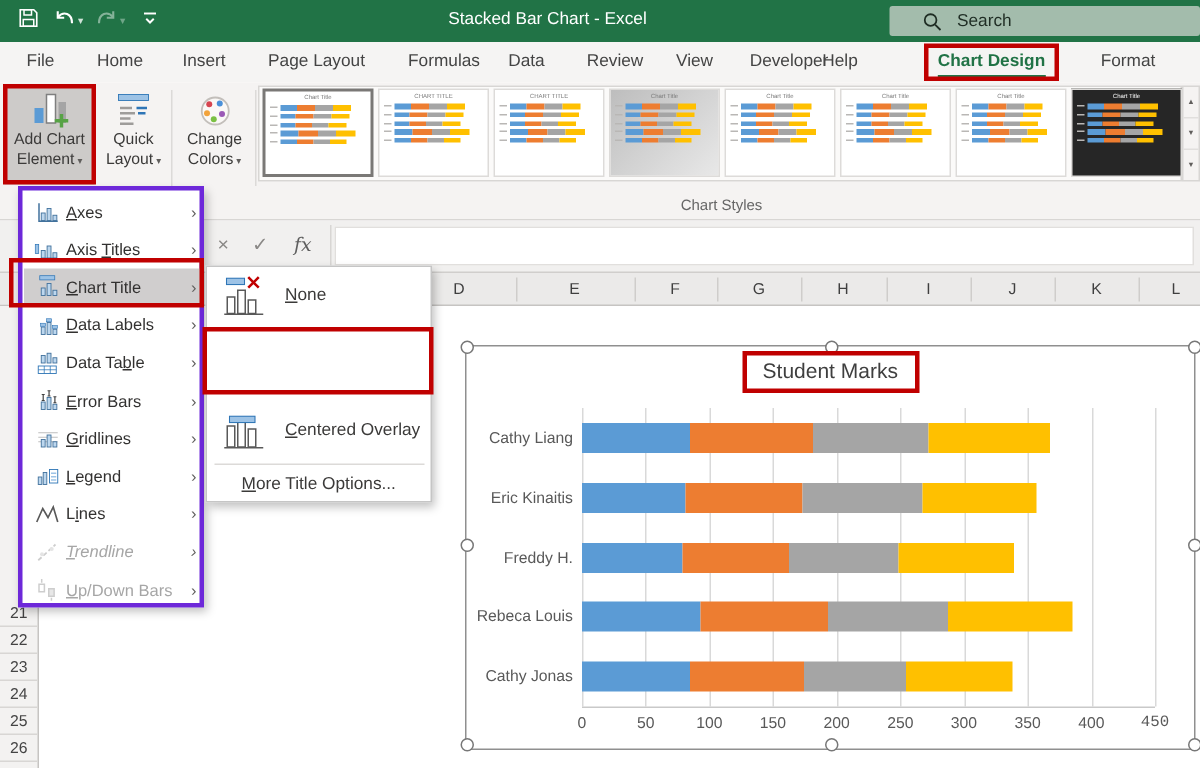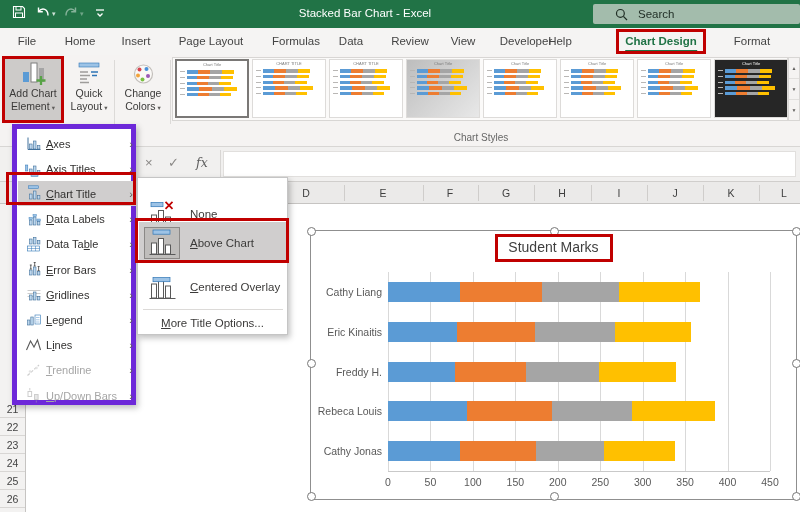--- a/index.html
+++ b/index.html
@@ -62,21 +62,21 @@
   #chart-object{left:310px;top:230px;width:485px;height:268px;background:#fff;border:1px solid #8f8f8f;box-sizing:content-box;}
   .hdl{position:absolute;width:7px;height:7px;border-radius:50%;background:#fff;border:1px solid #777;z-index:5;}
   #chart-title{position:absolute;left:0;top:8px;width:100%;text-align:center;font-size:14px;color:#3f3f3f;cursor:default;}
   .gridline{position:absolute;top:41px;width:1px;height:199px;background:#d9d9d9;}
   .axisline{position:absolute;left:77px;top:240px;width:382px;height:1px;background:#c9c9c9;}
   .cat-label{position:absolute;left:0;width:71px;text-align:right;font-size:10.5px;color:#595959;cursor:default;}
   .bar-row{position:absolute;left:77px;height:20px;display:flex;}
   .bar-row span{height:100%;}
   .tick{position:absolute;top:245px;transform:translateX(-50%);font-size:10.5px;color:#595959;cursor:default;}
   
-  #menu{left:12px;top:124px;width:124px;height:281px;background:#fff;border:5px solid #6d28d9;
+  #menu{left:12px;top:124px;width:124px;height:281px;background:#fff;border:3px solid #6d28d9;
         box-shadow:2px 3px 6px rgba(0,0,0,.25);box-sizing:border-box;z-index:20;padding-left:37px;}
   .m-item{position:absolute;left:1px;width:120px;height:25px;display:flex;align-items:center;font-size:11px;color:#323130;cursor:default;}
   .m-item.hl{background:#d0cece;}
   .m-item.disabled{color:#a6a6a6;}
   .m-ic{width:18px;margin:0 4px 0 6px;display:inline-flex;justify-content:center;}
   .m-lbl{flex:1;white-space:nowrap;}
   .m-chev{margin-right:5px;font-size:11px;color:#5f5e5c;}
   
   #submenu{left:137px;top:177px;width:151px;height:158px;background:#fff;border:1px solid #c5c5c5;
            box-shadow:2px 3px 6px rgba(0,0,0,.25);box-sizing:border-box;z-index:22;}
@@ -567,21 +567,21 @@
       <div class="tick" style="left: 246.778px;">200</div>
       <div class="gridline" style="left: 289.222px;"></div>
       <div class="tick" style="left: 289.222px;">250</div>
       <div class="gridline" style="left: 331.667px;"></div>
       <div class="tick" style="left: 331.667px;">300</div>
       <div class="gridline" style="left: 374.111px;"></div>
       <div class="tick" style="left: 374.111px;">350</div>
       <div class="gridline" style="left: 416.556px;"></div>
       <div class="tick" style="left: 416.556px;">400</div>
       <div class="gridline" style="left: 459px;"></div>
-      <div class="tick" style="left: 459px;">450</div>
+      <div class="tick" style="left: 459px; font-family: Liberation Mono, monospace;">450</div>
       <div class="axisline"></div>
       <div class="cat-label" style="top: 54.9px;">Cathy Liang</div>
       <div class="bar-row" style="top: 50.9px;">
         <span style="width: 72.1556px; background: rgb(91, 155, 213);"></span>
         <span style="width: 82.3422px; background: rgb(237, 125, 49);"></span>
         <span style="width: 76.4px; background: rgb(165, 165, 165);"></span>
         <span style="width: 81.4933px; background: rgb(255, 192, 0);"></span>
       </div>
       <div class="cat-label" style="top: 94.7px;">Eric Kinaitis</div>
       <div class="bar-row" style="top: 90.7px;">
@@ -741,21 +741,21 @@
     </div>
     <div class="m-item" style="top: 203.6px;">
       <span class="m-ic">
         <svg width="17" height="17" viewBox="0 0 17 17">
           <path d="M1.5 13L5.5 4l3.5 6L12.5 3l3 10" fill="none" stroke="#595959" stroke-width="1.1"></path>
         </svg>
       </span>
       <span class="m-lbl">L<u>i</u>nes</span>
       <span class="m-chev">›</span>
     </div>
-    <div class="m-item disabled" style="top: 228.8px;">
+    <div class="m-item disabled" style="top: 228.8px; font-style: italic;">
       <span class="m-ic" style="opacity: 0.55; filter: grayscale(1);">
         <svg width="17" height="17" viewBox="0 0 17 17">
           <path d="M2.5 13.5L14 3" stroke="#a6a6a6" stroke-width="1.2" stroke-dasharray="3 1.6" fill="none"></path>
           <circle cx="5" cy="9.5" r="1.3" fill="#cfcfcf"></circle>
           <circle cx="11.5" cy="6" r="1.3" fill="#cfcfcf"></circle>
         </svg>
       </span>
       <span class="m-lbl"><u>T</u>rendline</span>
       <span class="m-chev">›</span>
     </div>
@@ -767,49 +767,35 @@
           <path d="M4.8 1v2.5M11.3 15.5V13.5" stroke="#a6a6a6" stroke-width="1"></path>
         </svg>
       </span>
       <span class="m-lbl"><u>U</u>p/Down Bars</span>
       <span class="m-chev">›</span>
     </div>
   </div>
 <div class="abs" id="submenu">
   <div id="sub-sep"></div>
   <div id="sub-footer"><u>M</u>ore Title Options...</div>
-<div class="s-item" style="top: 17px; height: 38px;">
+<div class="s-item" style="top: 0; height: 38px;">
       <span class="s-ic">
         <svg width="30" height="27" viewBox="0 0 30 27">
           <rect x="4" y="1.5" width="12" height="4.2" fill="#9dc3e6" stroke="#2e75b6" stroke-width="0.7"></rect>
           <path d="M18.5 0.8l7 7M25.5 0.8l-7 7" stroke="#c00000" stroke-width="1.7" fill="none"></path>
           <g fill="#fff" stroke="#595959" stroke-width="1">
             <rect x="4.5" y="14" width="5" height="11"></rect>
             <rect x="11.5" y="9.5" width="5" height="15.5"></rect>
             <rect x="18.5" y="16" width="5" height="9"></rect>
           </g>
           <path d="M2.5 25.5h26" stroke="#595959"></path>
         </svg>
       </span>
       <span class="s-lbl"><u>N</u>one</span>
     </div>
-    <div class="s-item hl" style="top: 44px; height: 41px;">
-      <span class="s-ic">
-        <svg width="30" height="27" viewBox="0 0 30 27">
-          <rect x="6" y="1" width="17" height="4.2" fill="#9dc3e6" stroke="#2e75b6" stroke-width="0.7"></rect>
-          <g fill="#fff" stroke="#595959" stroke-width="1">
-            <rect x="4.5" y="14" width="5" height="11"></rect>
-            <rect x="11.5" y="9.5" width="5" height="15.5"></rect>
-            <rect x="18.5" y="16" width="5" height="9"></rect>
-          </g>
-          <path d="M2.5 25.5h26" stroke="#595959"></path>
-        </svg>
-      </span>
-      <span class="s-lbl"><u>A</u>bove Chart</span>
-    </div>
     <div class="s-item" style="top: 88px; height: 41px;">
       <span class="s-ic">
         <svg width="30" height="27" viewBox="0 0 30 27">
           <g fill="#fff" stroke="#595959" stroke-width="1">
             <rect x="4.5" y="11" width="5" height="14"></rect>
             <rect x="11.5" y="6.5" width="5" height="18.5"></rect>
             <rect x="18.5" y="13" width="5" height="12"></rect>
           </g>
           <path d="M2.5 25.5h26" stroke="#595959"></path>
           <rect x="6" y="4.5" width="17" height="4.2" fill="#9dc3e6" stroke="#2e75b6" stroke-width="0.7"></rect>

